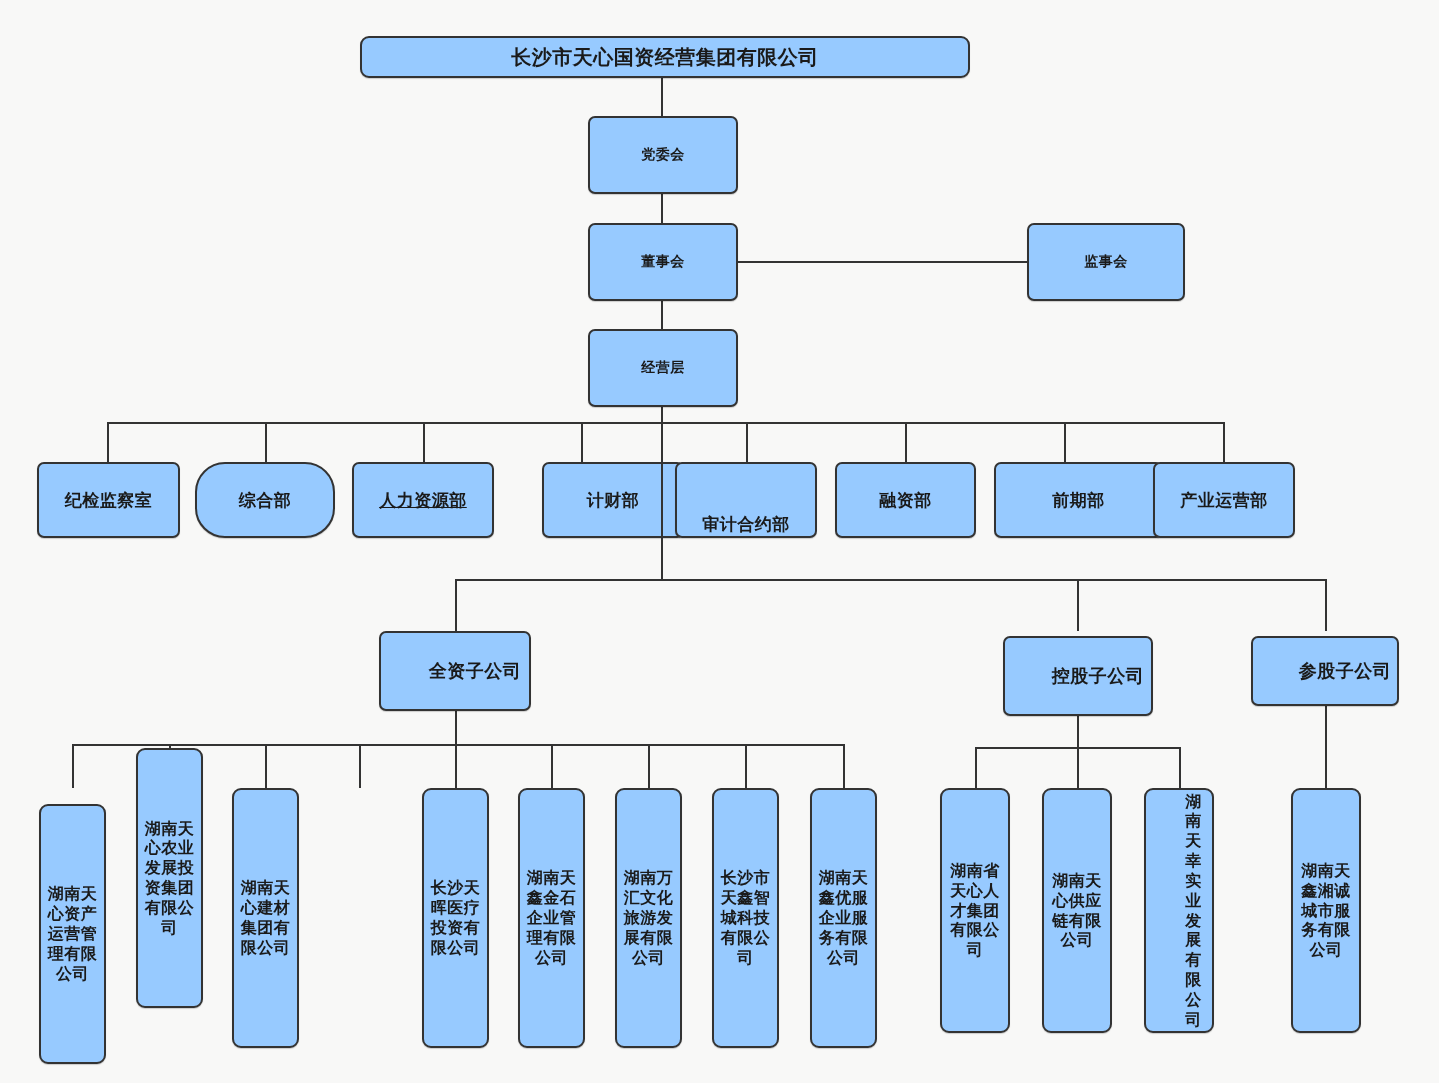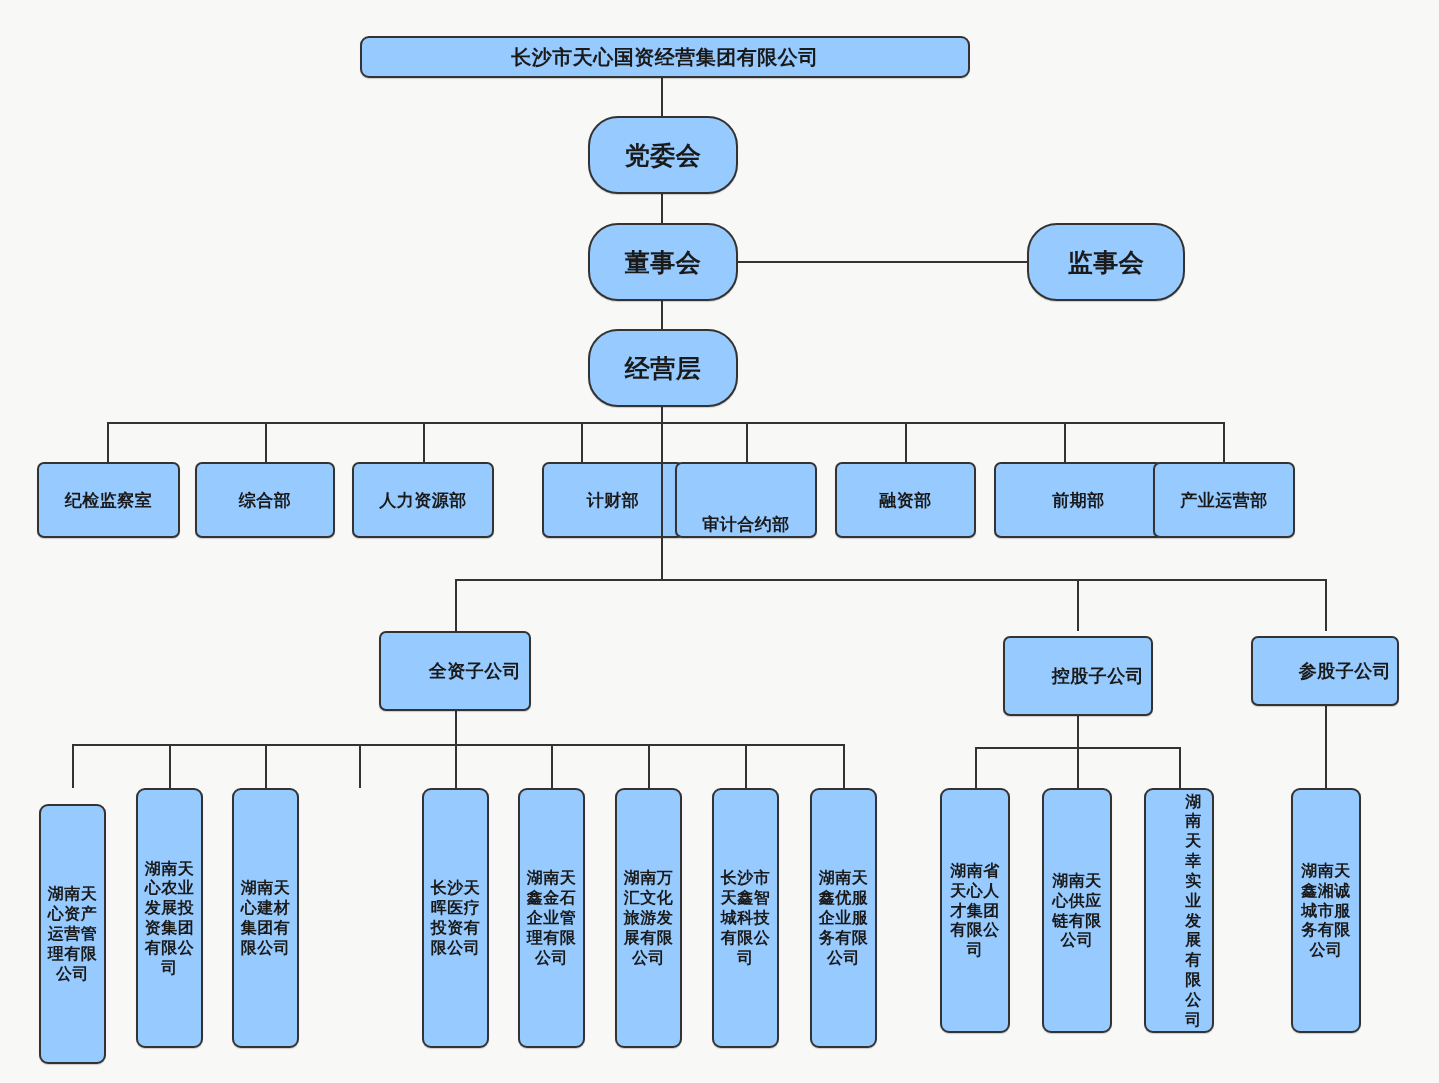--- a/index.html
+++ b/index.html
@@ -41,22 +41,21 @@
     font-weight: bold;
     letter-spacing: 0.5px;
     z-index: 3;
     box-shadow: 0 1px 1px rgba(0,0,0,0.18);
   }
   .node.root {
     font-size: 20px;
     border-radius: 9px;
   }
   .node.level2 {
-    font-size: 25px;
-    border-radius: 30px;
+    font-size: 14px;
   }
   .node.dept {
     font-size: 17px;
   }
   .node.category {
     font-size: 18px;
     padding-left: 40px;
   }
   .node.leaf {
     font-size: 16px;
@@ -113,24 +112,24 @@
   <div class="line v" style="left:423px; top:422px; height:40px;"></div>
   <div class="line v" style="left:581px; top:422px; height:40px;"></div>
   <div class="line v" style="left:746px; top:422px; height:40px;"></div>
   <div class="line v" style="left:905px; top:422px; height:40px;"></div>
   <div class="line v" style="left:1064px; top:422px; height:40px;"></div>
   <div class="line v" style="left:1223px; top:422px; height:40px;"></div>
 
   <div class="node dept" style="left:37px; top:462px; width:143px; height:76px;">
     <span>纪检监察室</span>
   </div>
-  <div class="node dept" style="left:195px; top:462px; width:140px; height:76px;">
+  <div class="node dept" style="left:195px; top:462px; width:140px; height:76px;border-radius:30px;">
     <span>综合部</span>
   </div>
-  <div class="node dept" style="left:352px; top:462px; width:142px; height:76px;">
+  <div class="node dept" style="left:352px; top:462px; width:142px; height:76px;text-decoration:underline;">
     <span>人力资源部</span>
   </div>
   <div class="node dept" style="left:510px; top:462px; width:142px; height:76px;margin-left:32px;">
     <span>计财部</span>
   </div>
   <div class="node dept" style="left:675px; top:462px; width:142px; height:76px;align-items:flex-end;">
     <span>审计合约部</span>
   </div>
   <div class="node dept" style="left:835px; top:462px; width:141px; height:76px;">
     <span>融资部</span>
@@ -168,21 +167,21 @@
   <div class="line v" style="left:359px; top:744px; height:44px;"></div>
   <div class="line v" style="left:455px; top:744px; height:44px;"></div>
   <div class="line v" style="left:551px; top:744px; height:44px;"></div>
   <div class="line v" style="left:648px; top:744px; height:44px;"></div>
   <div class="line v" style="left:745px; top:744px; height:44px;"></div>
   <div class="line v" style="left:843px; top:744px; height:44px;"></div>
 
   <div class="node leaf" style="left:39px; top:804px; width:67px; height:260px;">
     <span class="txt">湖南天心资产运营管理有限公司</span>
   </div>
-  <div class="node leaf" style="left:136px; top:788px; width:67px; height:260px;">
+  <div class="node leaf" style="left:136px; top:748px; width:67px; height:260px;">
     <span class="txt">湖南天心农业发展投资集团有限公司</span>
   </div>
   <div class="node leaf" style="left:232px; top:788px; width:67px; height:260px;">
     <span class="txt">湖南天心建材集团有限公司</span>
   </div>
   <div class="node leaf" style="left:422px; top:788px; width:67px; height:260px;">
     <span class="txt">长沙天晖医疗投资有限公司</span>
   </div>
   <div class="node leaf" style="left:518px; top:788px; width:67px; height:260px;">
     <span class="txt">湖南天鑫金石企业管理有限公司</span>

